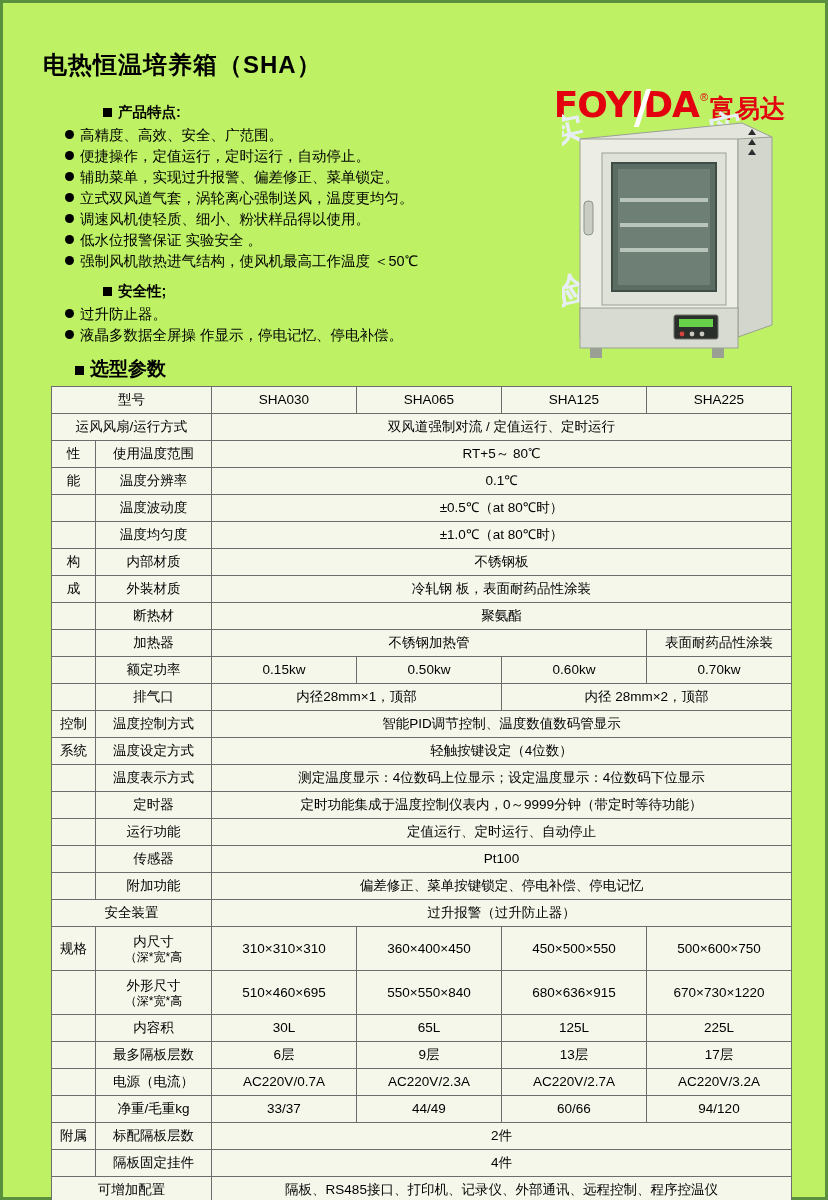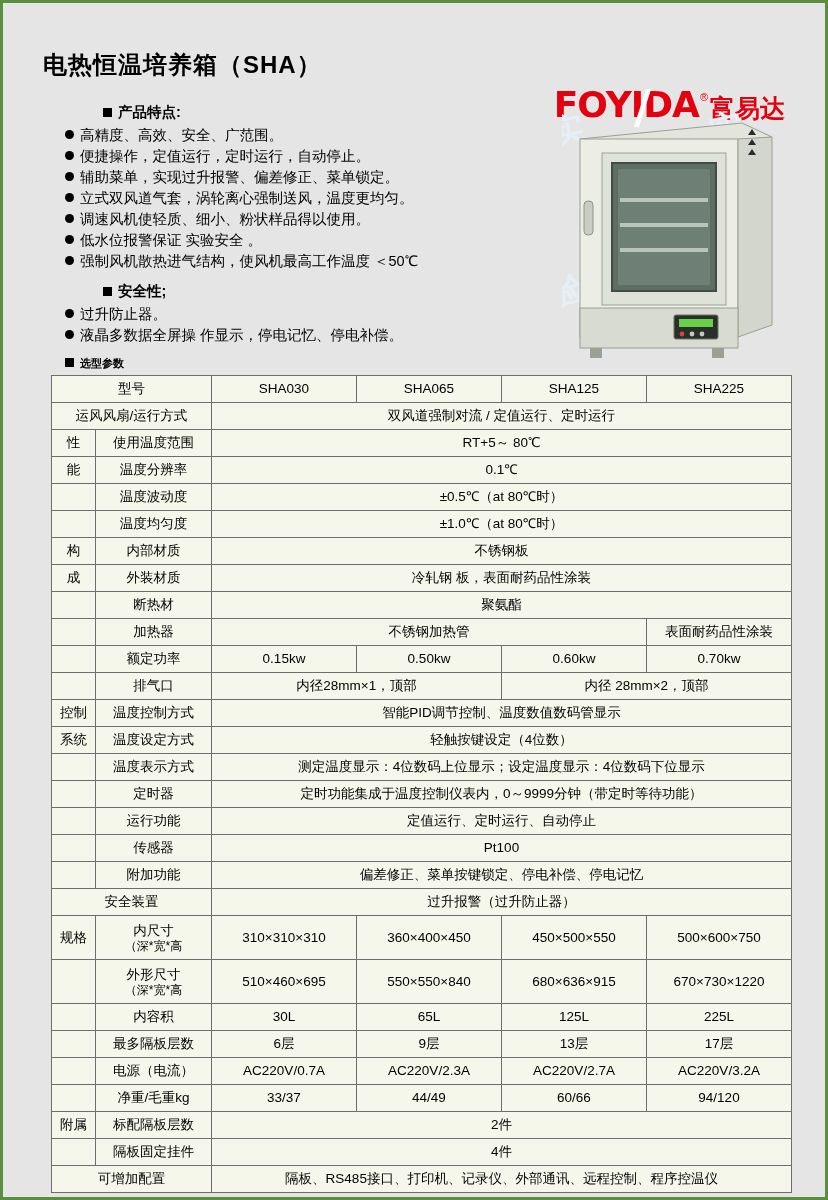--- a/index.html
+++ b/index.html
@@ -14,21 +14,21 @@
     color: #000;
     position: relative;
     overflow: hidden;
   }
   .page {
     position: relative;
     width: 828px;
     height: 1200px;
     box-sizing: border-box;
     border: 3px solid #5a8f3d;
-    background: #e5e5e5;
+    background: #bef264;
   }
   .inner {
     position: absolute;
     left: 0; top: 0; right: 0; bottom: 0;
     padding: 28px 40px 10px 40px;
     box-sizing: border-box;
   }
 
   
   .header {
@@ -124,23 +124,23 @@
     position: absolute;
     right: 48px;
     top: 100px;
     width: 215px;
     height: 270px;
     z-index: 1;
   }
 
   
   .spec-head {
-    font-size: 11px;
+    font-size: 19px;
     font-weight: bold;
-    margin: 10px 0 4px 22px;
+    margin: 10px 0 4px 32px;
     font-family: Liberation Serif, serif;
   }
   .spec-head .sq {
     display: inline-block;
     width: 9px; height: 9px;
     background: #000;
     margin-right: 6px;
   }
   table.spec {
     border-collapse: collapse;

